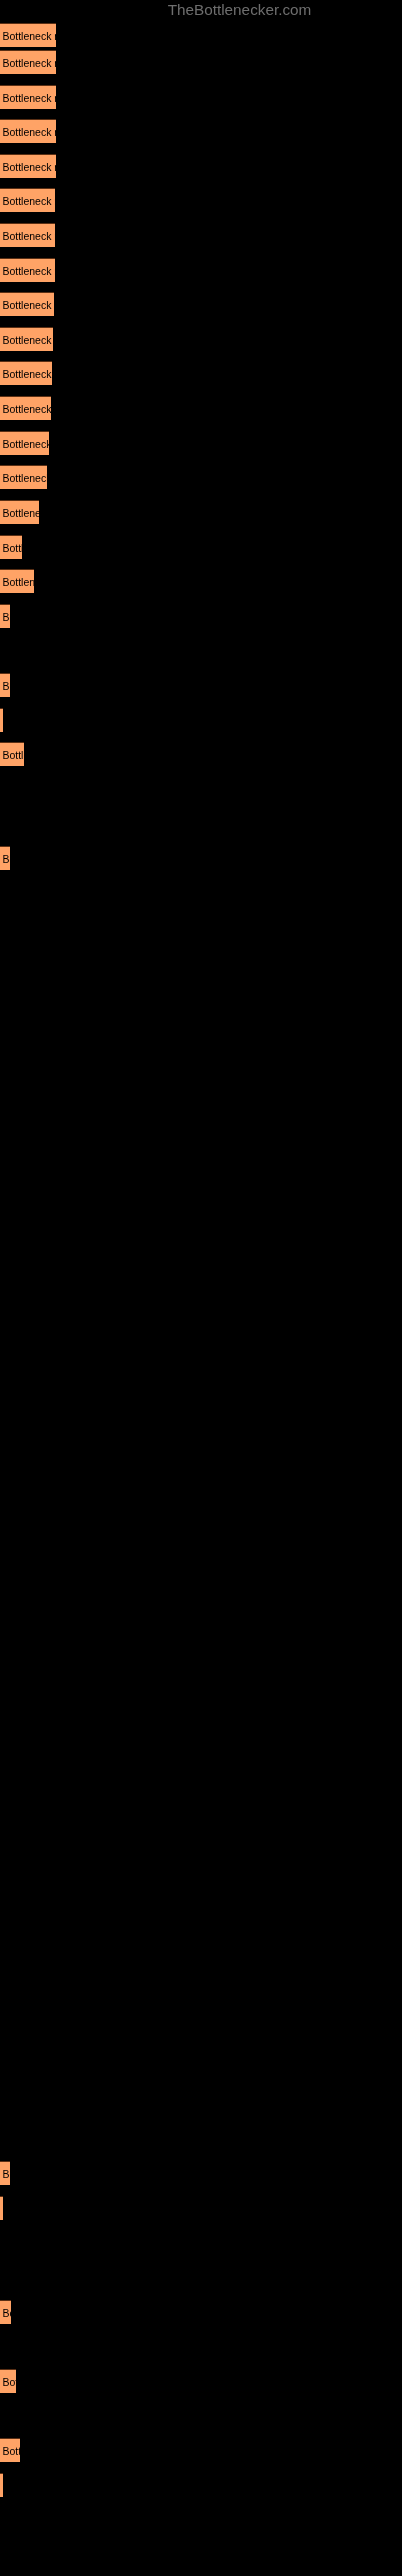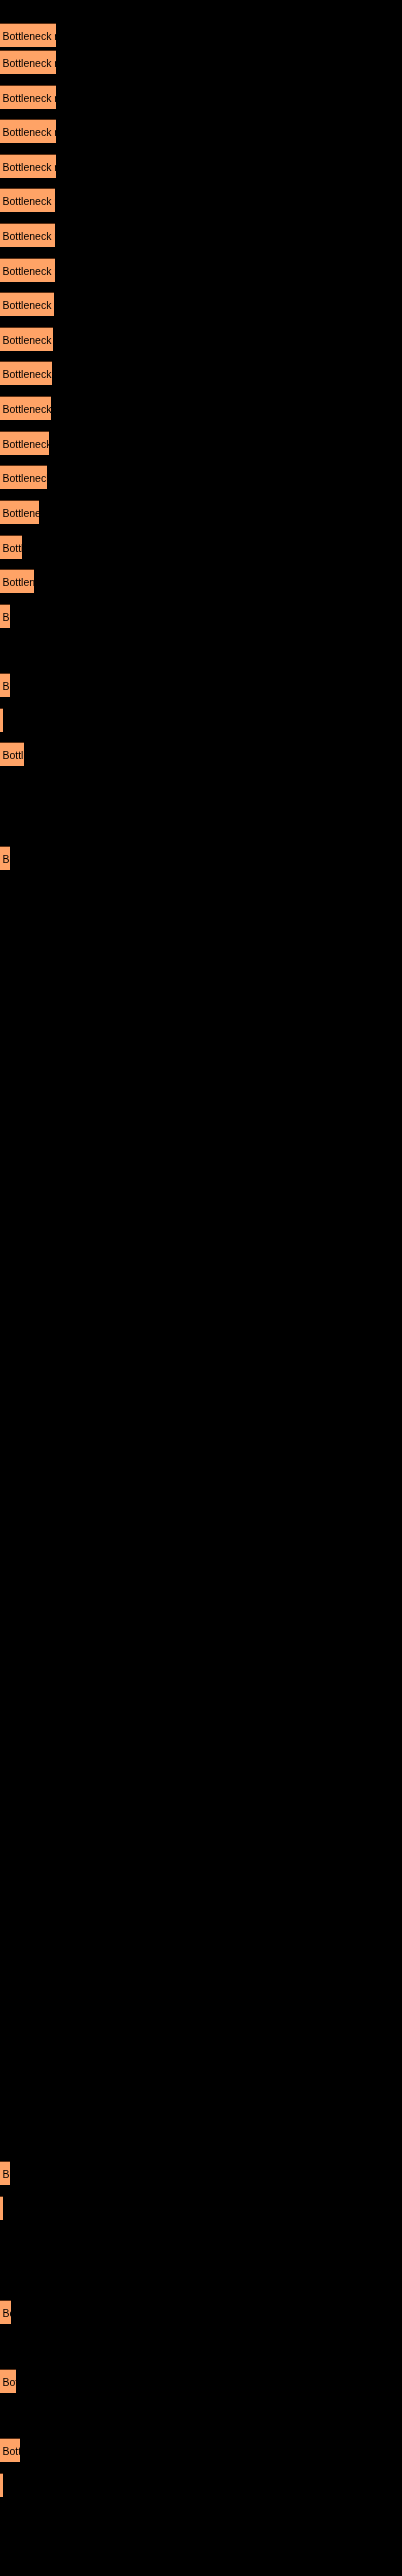--- a/index.html
+++ b/index.html
@@ -67,20 +67,21 @@
     white-space: nowrap;
     font-family: "Liberation Sans", sans-serif;
     pointer-events: none;
   }
 </style>
 </head>
 <body>
 
 <div id="chart-root">
 
+  <div id="watermark">TheBottlenecker.com</div>
 
   <div id="plot-area">
       <div class="bar-row" style="top: 23px; width: 403px;">
         <div class="bar" title="Bottleneck result 1" style="width: 56px;">
           <div class="bar-label">Bottleneck result</div>
         </div>
       </div>
       <div class="bar-row" style="top: 50px; width: 403px;">
         <div class="bar" title="Bottleneck result 2" style="width: 56px;">
           <div class="bar-label">Bottleneck result</div>

